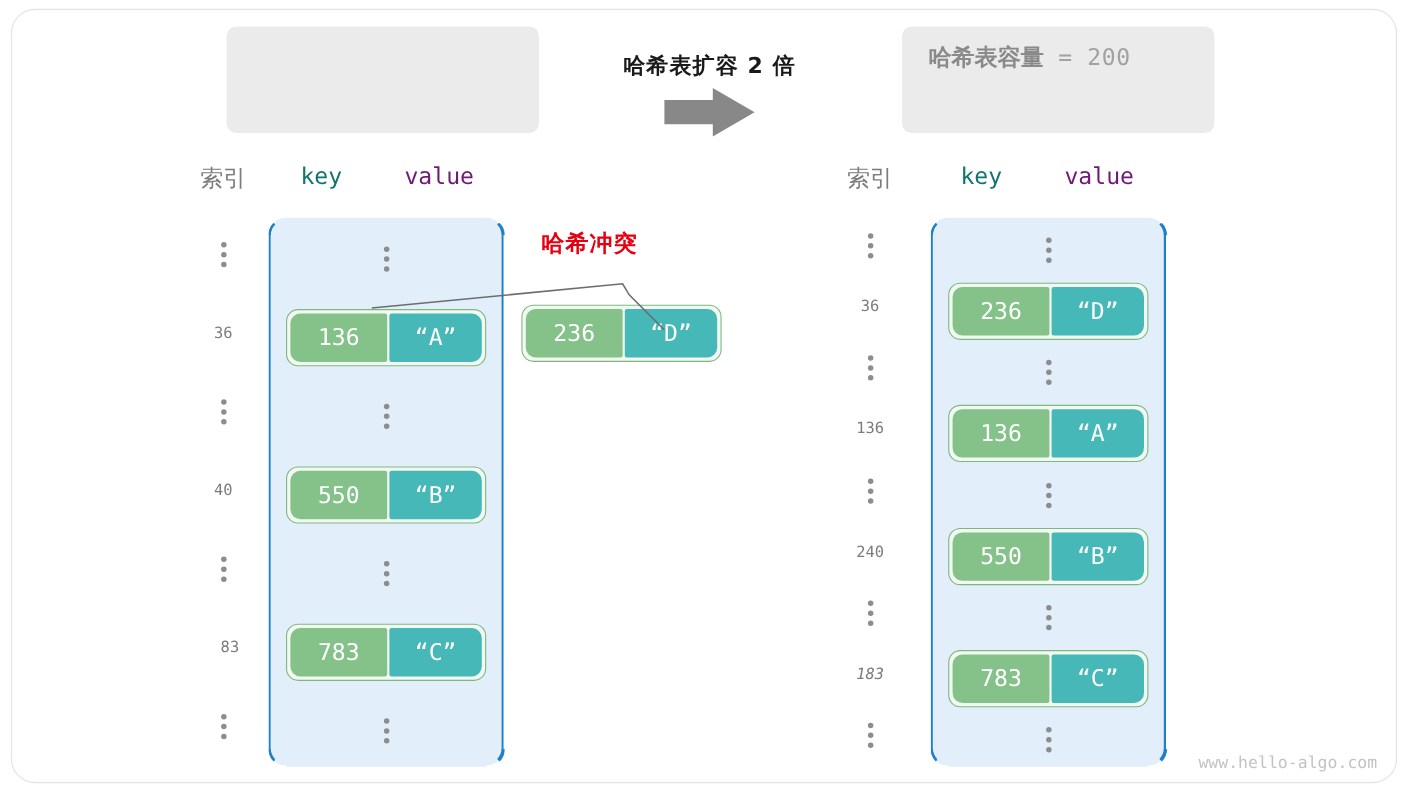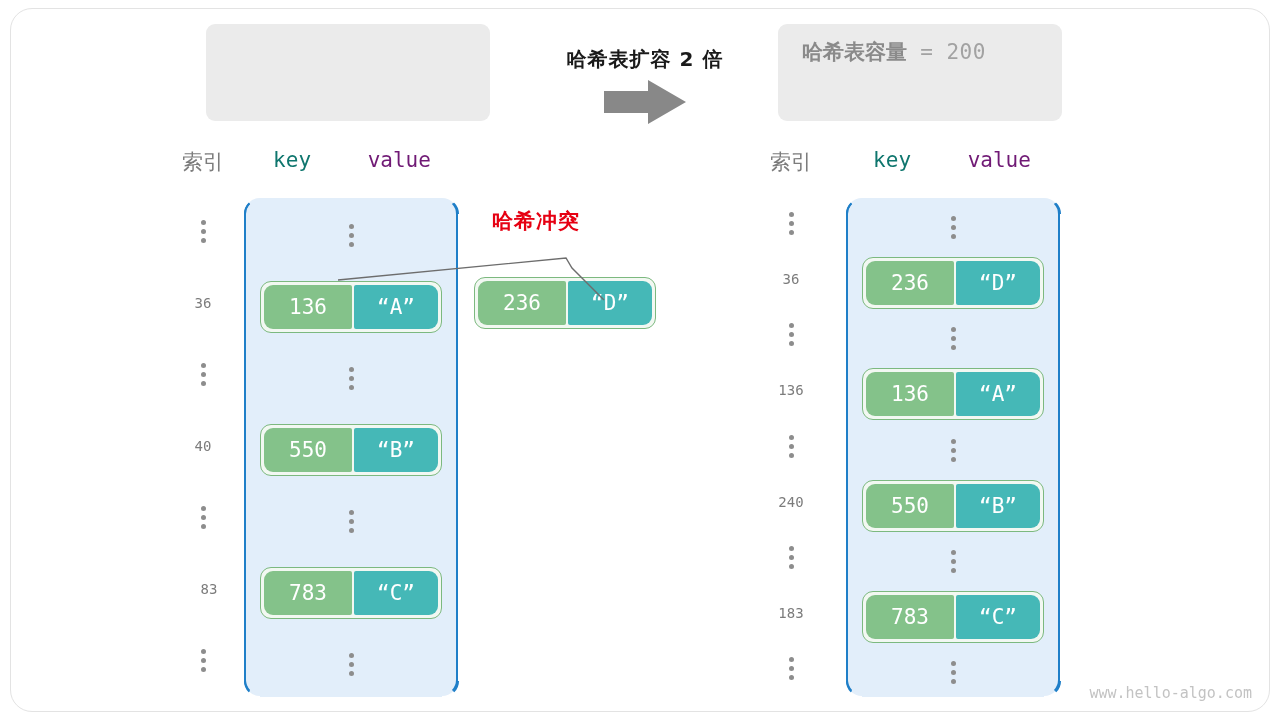--- a/index.html
+++ b/index.html
@@ -48,21 +48,21 @@
     color: #8a8a8a;
     font-family: "DejaVu Sans", sans-serif;
   }
   .info-line .mono {
     font-family: "DejaVu Sans Mono", monospace;
     font-weight: normal;
     color: #a2a2a2;
     letter-spacing: 0.5px;
   }
   #info-left  { left: 206px; top: 24px; width: 284px; height: 97px; }
-  #info-right { left: 778px; top: 24px; width: 284px; height: 97px; }
+  #info-right { left: 820px; top: 24px; width: 284px; height: 97px; }
 
   
   .transform-title {
     position: absolute;
     left: 520px;
     top: 32px;
     width: 250px;
     text-align: center;
     font-size: 20px;
     font-weight: bold;
@@ -390,21 +390,21 @@
         </span>
       </div>
       <div class="index-cell" style="position: absolute; left: 0px; right: 0px; top: 289.556px; height: 32px;">240</div>
       <div class="index-cell" style="position: absolute; left: 0px; right: 0px; top: 345.111px; height: 32px;">
         <span class="vdots">
           <i></i>
           <i></i>
           <i></i>
         </span>
       </div>
-      <div class="index-cell" style="position: absolute; left: 0px; right: 0px; top: 400.667px; height: 32px;">183</div>
+      <div class="index-cell" style="position: absolute; left: 0px; right: 0px; top: 400.667px; height: 32px; font-style: italic;">183</div>
       <div class="index-cell" style="position: absolute; left: 0px; right: 0px; top: 456.222px; height: 32px;">
         <span class="vdots">
           <i></i>
           <i></i>
           <i></i>
         </span>
       </div>
     </div>
 
   <div class="bucket-array" id="after-array" style="left:846px; top:198px; width:214px; height:498px;">

